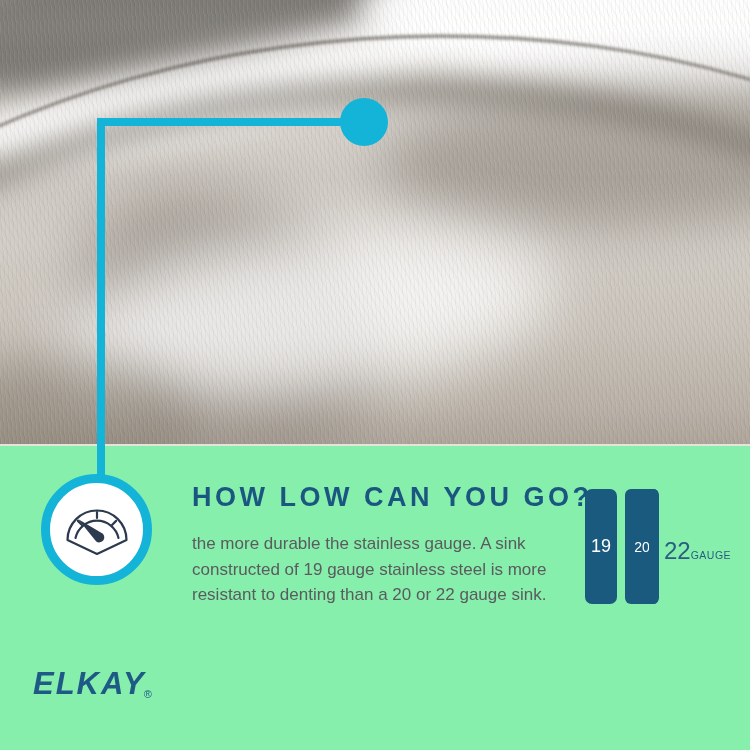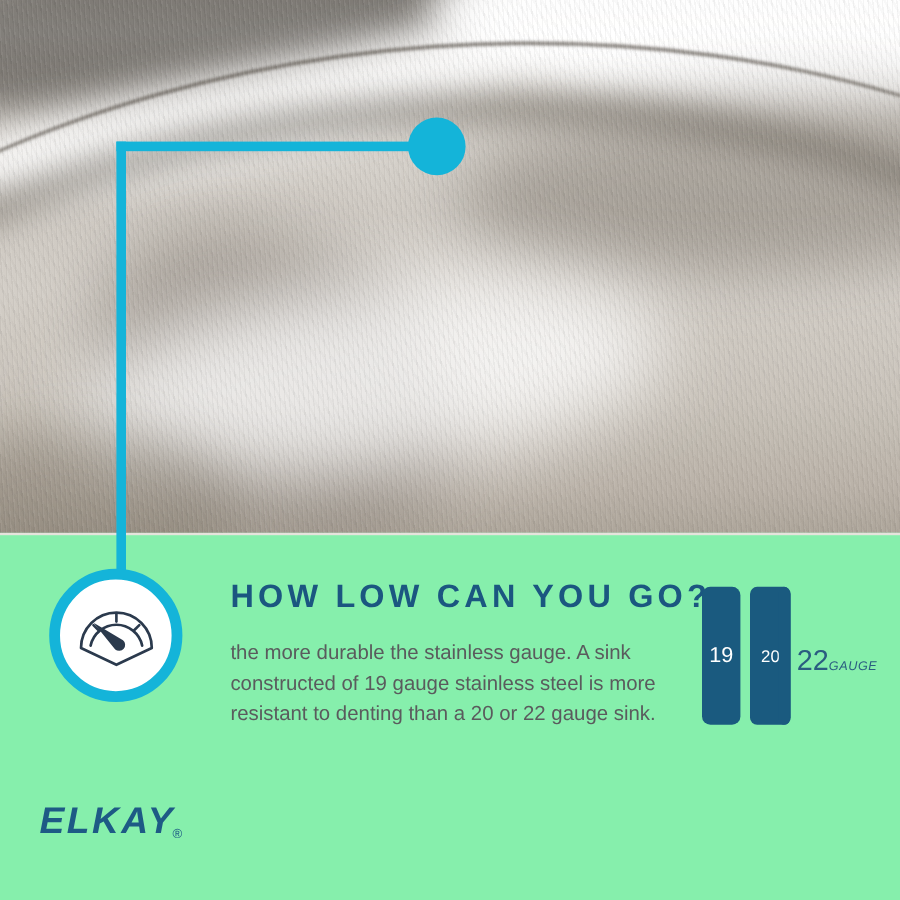--- a/index.html
+++ b/index.html
@@ -89,21 +89,21 @@
   
   .bar{position:absolute;top:489px;height:115px;background:#1a5a7f;
        display:flex;align-items:center;justify-content:center;color:#fff;}
   .bar-18{left:585px;width:32px;border-radius:7px;font-size:18px;}
   .bar-20{left:625px;width:34px;border-radius:6px;font-size:14px;}
   .bar-22{left:649px;width:9px;border-radius:5px;}
   .bar-caption{
     position:absolute;left:664px;top:537px;color:#2a5d80;white-space:nowrap;
   }
   .bar-caption .val{font-size:24px;}
-  .bar-caption .unit{font-size:10.5px;letter-spacing:0.5px;font-style:italic;}
+  .bar-caption .unit{font-size:10.5px;letter-spacing:0.5px;}
 
   
   .logo{
     position:absolute;left:33px;top:666px;
     font-size:31px;font-weight:800;font-style:italic;
     letter-spacing:2px;color:#1e5a85;white-space:nowrap;
   }
   .logo .reg{font-size:11px;font-style:normal;font-weight:normal;
     position:relative;top:4px;left:-2px;letter-spacing:0;}
 </style>

